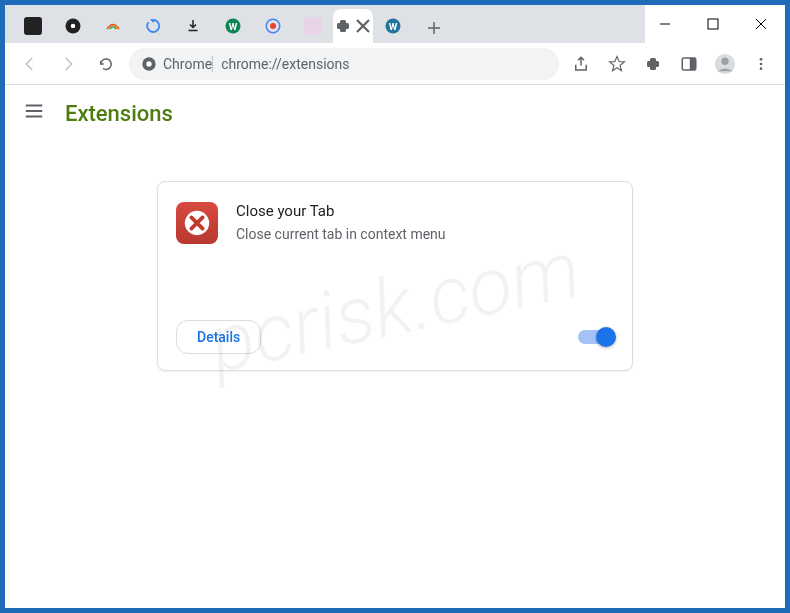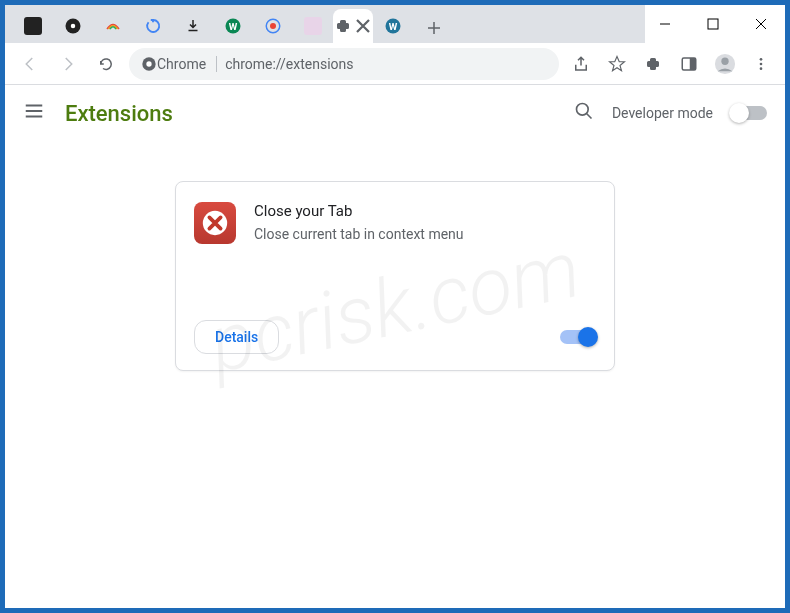--- a/index.html
+++ b/index.html
@@ -11,36 +11,36 @@
     .tab { width: 40px; height: 34px; display: flex; align-items: center; justify-content: center; border-radius: 8px 8px 0 0; position: relative; }
     .tab.active { background: #fff; }
     .tab .favicon { width: 18px; height: 18px; border-radius: 2px; }
     .tab-close { width: 18px; height: 18px; display: flex; align-items: center; justify-content: center; color: #5f6368; margin-left: 2px; }
     .newtab-btn { width: 30px; height: 30px; display: flex; align-items: center; justify-content: center; color: #5f6368; margin-left: 6px; }
     
     .toolbar { height: 42px; background: #fff; border-bottom: 1px solid #dadce0; display: flex; align-items: center; padding: 0 10px; gap: 8px; }
     .nav-btn { width: 30px; height: 30px; display: flex; align-items: center; justify-content: center; border-radius: 50%; color: #5f6368; }
     .nav-btn.disabled { color: #bdc1c6; }
     .addressbar { flex: 1; height: 32px; background: #f1f3f4; border-radius: 16px; display: flex; align-items: center; padding: 0 12px; gap: 8px; }
-    .chrome-chip { display: flex; align-items: center; color: #5f6368; font-size: 14px; border-right: 1px solid #bdc1c6; padding-right: 10px; }
+    .chrome-chip { display: flex; align-items: center; gap: 6px; color: #5f6368; font-size: 14px; border-right: 1px solid #bdc1c6; }
     .url-text { color: #5f6368; font-size: 14px; }
     .toolbar-icon { width: 28px; height: 28px; display: flex; align-items: center; justify-content: center; color: #5f6368; }
     
     .ext-header { height: 56px; display: flex; align-items: center; padding: 0 18px; gap: 20px; }
     .hamburger { color: #5f6368; }
     .ext-title { font-size: 22px; font-weight: 500; color: #4d7c0f; }
     .ext-header-right { margin-left: auto; display: flex; align-items: center; gap: 18px; }
     .dev-mode-label { font-size: 14px; color: #5f6368; }
     .toggle { width: 36px; height: 14px; background: #bdc1c6; border-radius: 7px; position: relative; }
     .toggle::after { content: ''; position: absolute; width: 20px; height: 20px; background: #fff; border-radius: 50%; top: -3px; left: -2px; box-shadow: 0 1px 3px rgba(0,0,0,0.3); }
     .toggle.on { background: #a4c2f7; }
     .toggle.on::after { left: 18px; background: #1a73e8; }
     
     .ext-body { padding: 40px 0; display: flex; justify-content: center; }
-    .ext-card { width: 440px; background: #fff; border: 1px solid #dadce0; border-radius: 8px; padding: 20px 18px 16px; box-shadow: 0 1px 2px rgba(0,0,0,0.05); }
+    .ext-card { width: 476px; background: #fff; border: 1px solid #dadce0; border-radius: 8px; padding: 20px 18px 16px; box-shadow: 0 1px 2px rgba(0,0,0,0.05); }
     .card-top { display: flex; gap: 18px; align-items: flex-start; }
     .ext-icon { width: 42px; height: 42px; background: linear-gradient(to bottom, #d84a3f, #b8382f); border-radius: 8px; display: flex; align-items: center; justify-content: center; flex-shrink: 0; }
     .ext-icon svg { width: 30px; height: 30px; }
     .ext-info { flex: 1; }
     .ext-name { font-size: 15px; color: #202124; margin-bottom: 6px; }
     .ext-desc { font-size: 14px; color: #5f6368; }
     .card-bottom { display: flex; align-items: center; gap: 10px; margin-top: 76px; }
     .card-btn { padding: 8px 20px; border: 1px solid #dadce0; background: #fff; border-radius: 12px; color: #1a73e8; font-size: 14px; font-weight: 500; cursor: pointer; }
     .card-toggle { margin-left: auto; }
     
@@ -202,28 +202,20 @@
         <circle cx="12" cy="19" r="2" fill="currentColor"></circle>
       </svg>
     </div>
 </div>
 
 <div class="ext-header">
   <div class="hamburger"><svg width="22" height="22" viewBox="0 0 24 24">
         <path d="M3 6 L21 6 M3 12 L21 12 M3 18 L21 18" stroke="currentColor" stroke-width="2"></path>
       </svg></div>
   <div class="ext-title">Extensions</div>
-  <div class="ext-header-right">
-    <div><svg width="20" height="20" viewBox="0 0 24 24">
-          <circle cx="10" cy="10" r="7" fill="none" stroke="#5f6368" stroke-width="2"></circle>
-          <path d="M15 15 L21 21" stroke="#5f6368" stroke-width="2"></path>
-        </svg></div>
-    <div class="dev-mode-label">Developer mode</div>
-    <div class="toggle"></div>
-  </div>
 </div>
 
 <div class="ext-body">
   <div class="ext-card">
     <div class="card-top">
       <div class="ext-icon">
         <svg viewBox="0 0 32 32">
             <circle cx="16" cy="16" r="13" fill="#fff"></circle>
             <path d="M10 10 L22 22 M22 10 L10 22" stroke="#c0392b" stroke-width="4" stroke-linecap="round"></path>
           </svg>

